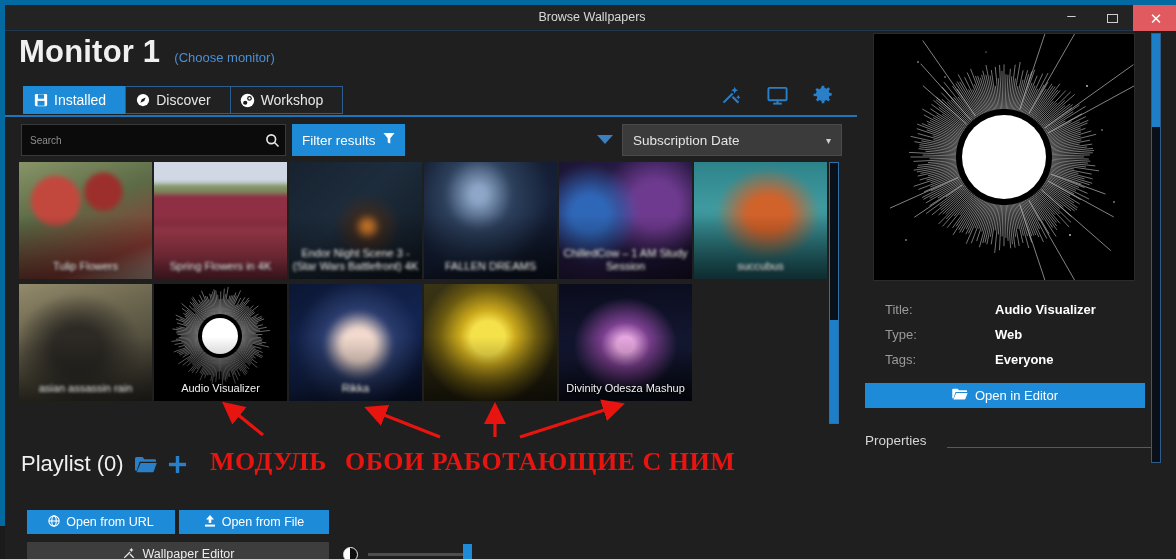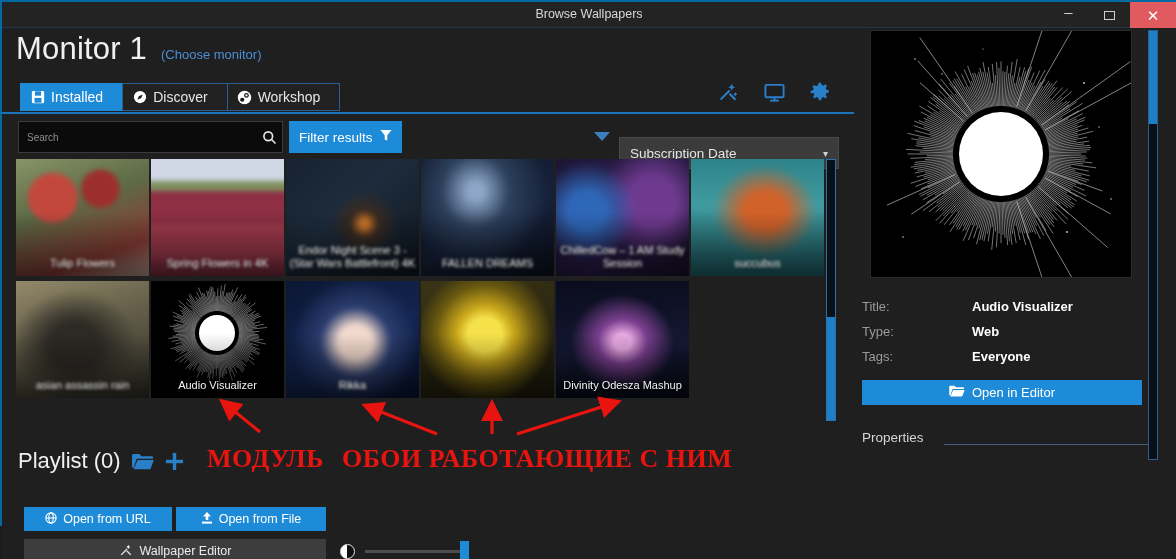--- a/index.html
+++ b/index.html
@@ -6,21 +6,21 @@
   html, body {
     width: 1176px; height: 559px;
     background: #1b1b1b;
     font-family: "Liberation Sans", sans-serif;
     overflow: hidden;
   }
   #app {
     position: relative;
     width: 1176px; height: 526px;
     background: #fde047;
-    border: 2px solid #0369a1;
+    border: 5px solid #0369a1;
   }
 
   
   .titlebar {
     position: absolute; left: 0; top: 0; width: 1174px; height: 26px;
     background: #232323;
     border-bottom: 1px solid #20384f;
   }
   .titlebar .title {
     position: absolute; left: 0; right: 0; top: 5px;
@@ -34,21 +34,21 @@
   .wbtn.min { font-size: 15px; padding-bottom: 7px; }
   .wbtn.close { background: #e05a5f; color: #fff; width: 46px; font-size: 15px; }
   .boxglyph {
     width: 11px; height: 9px; border: 1.5px solid #cfcfcf; display: inline-block;
   }
 
   
   .left { position: absolute; left: 0; top: 26px; width: 852px; height: 531px; background: #1f1f1f; }
 
   .monitor-row { position: absolute; left: 14px; top: 3px; display: flex; align-items: baseline; gap: 14px; }
-  .monitor-title { color: #f0f0f0; font-size: 31px; font-weight: 400; letter-spacing: .2px; }
+  .monitor-title { color: #f0f0f0; font-size: 31px; font-weight: 700; letter-spacing: .2px; }
   .choose-monitor { color: #4b8fd4; font-size: 13px; }
 
   
   .tabs { position: absolute; left: 18px; top: 55px; display: flex; }
   .tab {
     height: 28px; padding: 0 19px 0 9px;
     display: flex; align-items: center; gap: 6px;
     border: 1px solid #2c5f8f; color: #e7e7e7; font-size: 14px;
     background: #212121; margin-right: -1px;
   }
@@ -73,21 +73,21 @@
   .search-box input::placeholder { color: #8e8e8e; }
   .search-ic { width: 26px; color: #e6e6e6; display: flex; align-items: center; justify-content: center; }
   .filter-btn {
     position: absolute; left: 287px; top: 0; height: 32px; padding: 0 10px;
     background: #1e8bd8; color: #fff; font-size: 13.5px;
     display: flex; align-items: center; gap: 7px;
   }
   .caret-down { position: absolute; left: 592px; top: 11px; width: 0; height: 0;
     border-left: 8px solid transparent; border-right: 8px solid transparent; border-top: 9px solid #3c7fbe; }
   .sort-select {
-    position: absolute; left: 617px; top: 16px; width: 220px; height: 32px;
+    position: absolute; left: 617px; top: 0; width: 220px; height: 32px;
     background: #3b3b3b; border: 1px solid #4a4a4a; display: flex; align-items: center;
     padding: 0 10px; color: #e4e4e4; font-size: 13.5px;
   }
   .sort-select .arrow { margin-left: auto; color: #cfcfcf; font-size: 10px; }
 
   
   .grid-wrap { position: absolute; left: 14px; top: 131px; width: 820px; height: 262px; }
   .grid { display: grid; grid-template-columns: repeat(6, 133px); grid-auto-rows: 117px; gap: 5px 2px; }
   .thumb { position: relative; overflow: hidden; background: #101820; }
   .thumb.sel { outline: 2px solid #2a8ad6; outline-offset: -2px; }
@@ -133,21 +133,21 @@
   .slider-knob { position: absolute; right: -4px; top: -9px; width: 9px; height: 21px; background: #1e8bd8; }
 
   
   .right { position: absolute; left: 852px; top: 26px; width: 322px; height: 531px; background: #1f1f1f; }
   .preview {
     position: absolute; left: 16px; top: 2px; width: 262px; height: 248px;
     background: #000; border: 1px solid #2b2b2b; overflow: hidden;
   }
   .meta { position: absolute; left: 8px; top: 266px; width: 290px; }
   .meta-row { display: flex; height: 25px; align-items: center; font-size: 13px; }
-  .meta-key { width: 110px; color: #9a9a9a; }
+  .meta-key { width: 110px; color: #9a9a9a; margin-left: 20px; }
   .meta-val { color: #ffffff; font-weight: bold; }
   .open-editor {
     position: absolute; left: 8px; top: 352px; width: 280px; height: 25px;
     background: #1e8bd8; color: #fff; font-size: 13px;
     display: flex; align-items: center; justify-content: center; gap: 7px;
   }
   .props { position: absolute; left: 8px; top: 402px; width: 288px; display: flex; align-items: flex-end; gap: 20px; }
   .props-label { color: #d6d6d6; font-size: 13.5px; }
   .props-line { flex: 1; height: 1px; background: #3e5f80; }
 

